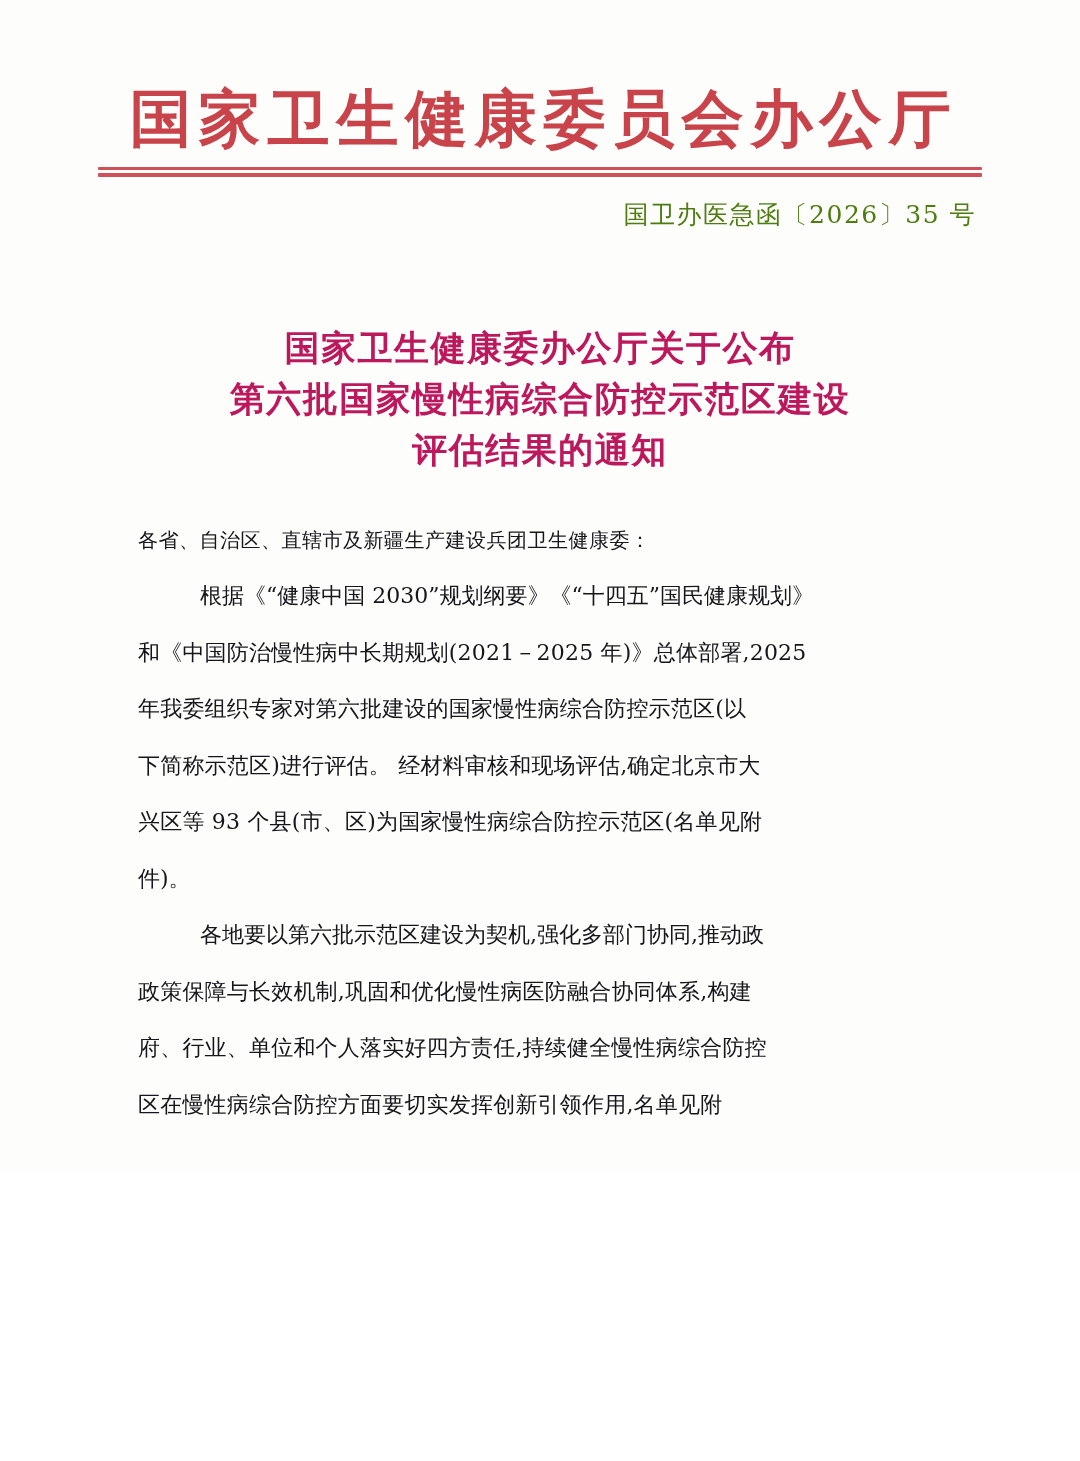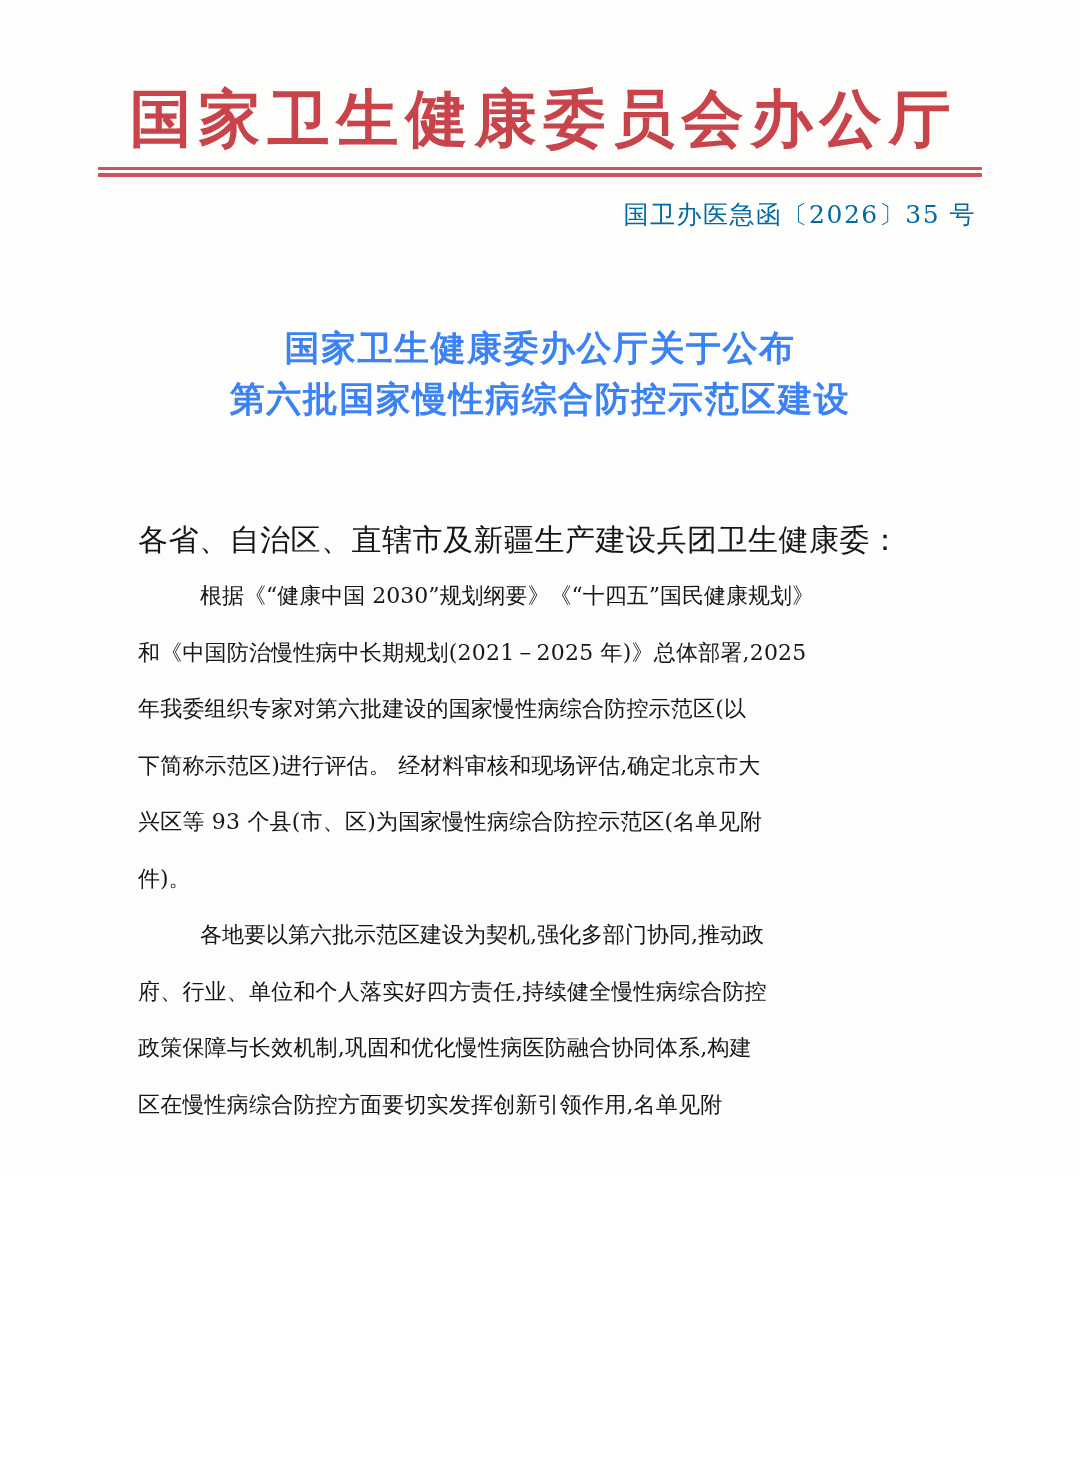--- a/index.html
+++ b/index.html
@@ -58,53 +58,53 @@
     border-radius: 1px;
   }
 
   
   .doc-number {
     position: absolute;
     right: 104px;
     top: 198px;
     font-size: 25px;
     letter-spacing: 1.5px;
-    color: #0369a1;
+    color: #4d7c0f;
     white-space: nowrap;
   }
 
   
   .title-block {
     position: absolute;
     left: 0;
     right: 0;
     top: 322px;
     text-align: center;
   }
   .title-line {
     display: block;
     font-family: "DejaVu Serif", "Liberation Serif", serif;
     font-weight: bold;
     font-size: 35px;
     line-height: 51px;
     letter-spacing: 1.5px;
-    color: #3b82f6;
+    color: #be185d;
     white-space: nowrap;
   }
 
   
   .body-block {
     position: absolute;
     left: 138px;
     top: 512px;
     width: 808px;
   }
 
   .salutation {
-    font-size: 30px;
+    font-size: 20px;
     line-height: 56px;
     letter-spacing: 0.5px;
     color: #15151a;
     white-space: nowrap;
   }
 
   .para {
     font-size: 22px;
     line-height: 56.5px;
     color: #15151a;
@@ -154,39 +154,40 @@
     <div class="rule-thin"></div>
     <div class="rule-gap"></div>
     <div class="rule-thick"></div>
   </div>
 
   <div class="doc-number">国卫办医急函〔2026〕35 号</div>
 
   <div class="title-block">
     <span class="title-line">国家卫生健康委办公厅关于公布</span>
     <span class="title-line">第六批国家慢性病综合防控示范区建设</span>
+    <span class="title-line">评估结果的通知</span>
   </div>
 
   <div class="body-block">
 
     <div class="salutation">各省、自治区、直辖市及新疆生产建设兵团卫生健康委：</div>
 
     <p class="para">
       <span class="ln indent">根据《“健康中国 2030”规划纲要》《“十四五”国民健康规划》</span>
       <span class="ln stretch">和《中国防治慢性病中长期规划(2021－2025 年)》总体部署,2025</span>
       <span class="ln stretch">年我委组织专家对第六批建设的国家慢性病综合防控示范区(以</span>
       <span class="ln stretch">下简称示范区)进行评估。 经材料审核和现场评估,确定北京市大</span>
       <span class="ln stretch">兴区等 93 个县(市、区)为国家慢性病综合防控示范区(名单见附</span>
       <span class="ln">件)。</span>
     </p>
 
     <p class="para">
       <span class="ln indent">各地要以第六批示范区建设为契机,强化多部门协同,推动政</span>
+      <span class="ln stretch">政策保障与长效机制,巩固和优化慢性病医防融合协同体系,构建</span>
       <span class="ln stretch">府、行业、单位和个人落实好四方责任,持续健全慢性病综合防控</span>
-      <span class="ln stretch">政策保障与长效机制,巩固和优化慢性病医防融合协同体系,构建</span>
       <span class="ln stretch">区在慢性病综合防控方面要切实发挥创新引领作用,名单见附</span>
     </p>
 
   </div>
 
   <div class="footer-rules">
     <div class="rule-thin"></div>
     <div class="rule-gap"></div>
     <div class="rule-thick"></div>
   </div>

